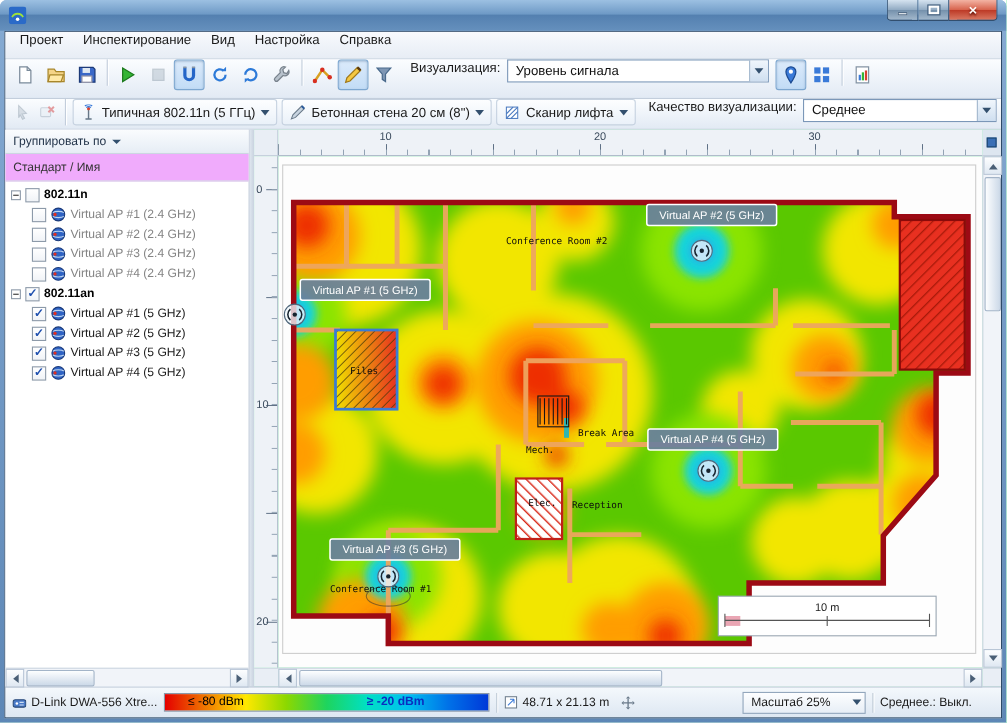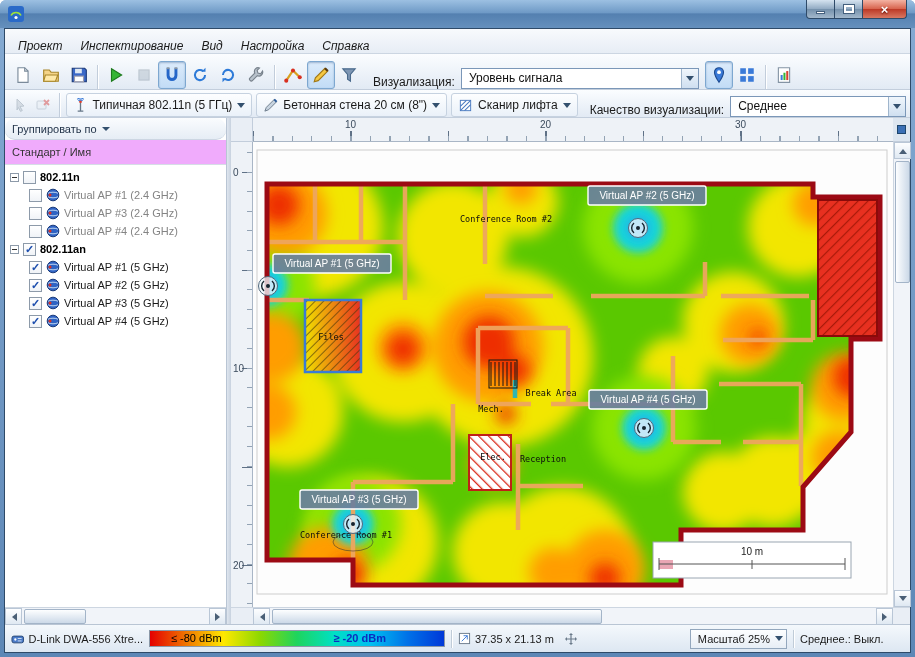--- a/index.html
+++ b/index.html
@@ -17,25 +17,25 @@
   .wbtn-min { width:29px; border-radius:0 0 0 4px; }
   .wbtn-max { width:27px; border-left:none; border-right:none; }
   .wbtn-close { width:45px; border-radius:0 0 4px 0; background:linear-gradient(#f3b3a3,#d8654f 48%,#bd3a27 52%,#d97862); color:#fff; font-size:13px; font-weight:bold; text-shadow:0 1px 2px #5e0f05; }
   .glyph-min { width:9px; height:3px; background:#fff; border:1px solid #44607e; margin-top:6px; }
   .glyph-max { width:10px; height:8px; border:2px solid #fff; outline:1px solid #44607e; }
 
   
   .frame { flex:1; margin:0 4px 4px; border:1px solid #2e4a68; background:#eef2f8; display:flex; flex-direction:column; min-height:0; }
 
   
-  .menubar { height:25px; display:flex; align-items:flex-end; padding-left:4px; background:linear-gradient(#f8fafd,#e7edf5); border-bottom:1px solid #ccd6e2;font-style:italic; }
+  .menubar { height:25px; display:flex; align-items:flex-start; padding-left:4px; background:linear-gradient(#f8fafd,#e7edf5); border-bottom:1px solid #ccd6e2; }
   .menu-item { padding:0 9px; display:flex; align-items:center; font-size:12px; color:#1a1a1a; }
 
   
-  .toolbar { display:flex; align-items:flex-end; background:linear-gradient(#fbfdff,#e2eaf4); border-bottom:1px solid #c3cedc; padding:0 4px; }
+  .toolbar { display:flex; align-items:flex-start; background:linear-gradient(#fbfdff,#e2eaf4); border-bottom:1px solid #c3cedc; padding:0 4px; }
   .tb1 { height:36px; }
   .tb2 { height:28px; }
   .tbtn { width:28px; height:28px; display:flex; align-items:center; justify-content:center; border:1px solid transparent; border-radius:3px; }
   .tb2 .tbtn { width:24px; height:24px; }
   .tbtn.pressed { background:linear-gradient(#dcebfb,#c2dcf6); border-color:#7da7d0; box-shadow:inset 0 1px 2px rgba(40,80,130,.35); }
   .tbtn.disabled { opacity:.45; }
   .tbtn svg { width:18px; height:18px; }
   .tb2 .tbtn svg { width:16px; height:16px; }
   .tsep { width:1px; height:24px; background:#c2cddb; margin:0 4px; box-shadow:1px 0 0 #fff; }
   .tb-label { font-size:12px; color:#1a1a1a; margin:0 6px 0 10px; white-space:nowrap; }
@@ -46,21 +46,21 @@
   .tb-drop { display:flex; align-items:center; gap:5px; height:24px; padding:0 6px; border:1px solid #c6d2e0; border-radius:3px; background:linear-gradient(#fdfeff,#eaf1f9); margin:0 2px; }
   .tb-drop svg { width:15px; height:15px; }
   .tb-drop .dtext { font-size:12px; color:#1a1a1a; white-space:nowrap; }
 
   
   .content { flex:1; display:flex; min-height:0; background:#eef2f8; }
 
   
   .sidebar { width:222px; display:flex; flex-direction:column; background:#fff; border-right:1px solid #b9c5d4; }
   .groupby { height:22px; display:flex; align-items:center; gap:5px; padding:0 7px; font-size:11px; color:#23344a;
-    background:linear-gradient(#fafcfe,#e6edf5); border-bottom:1px solid #ccd6e2;border-radius:10px; }
+    background:linear-gradient(#fafcfe,#e6edf5); border-bottom:1px solid #ccd6e2; }
   .tree-header { height:20px; display:flex; align-items:center; padding:12px 7px; font-size:11px; color:#333; background:#f0abfc; border-bottom:1px solid #d6dde6; }
   .tree { flex:1; overflow:hidden; padding-top:3px; }
   .trow { height:18px; display:flex; align-items:center; gap:4px; padding-left:5px; }
   .trow.item { padding-left:24px; }
   .exp { width:9px; height:9px; border:1px solid #8d9aa9; background:#fff; display:flex; align-items:center; justify-content:center; }
   .exp i { display:block; width:5px; height:1px; background:#333; }
   .cb { width:13px; height:13px; border:1px solid #8d9aa9; background:linear-gradient(#fff,#f0f3f7); font-size:11px; line-height:11px; text-align:center; color:#1e4fae; font-weight:bold; }
   .ap-ic { width:14px; height:14px; }
   .glb { font-size:11px; font-weight:bold; color:#000; }
   .ilb { font-size:11px; color:#1a1a1a; }
@@ -117,21 +117,21 @@
   .statusbar { height:28px; display:flex; align-items:center; gap:6px; padding:0 6px; background:linear-gradient(#f4f8fc,#dde7f2); border-top:1px solid #b9c5d4; font-size:11px; color:#1a1a1a; }
   .sb-sep { width:1px; height:18px; background:#c0ccd8; box-shadow:1px 0 0 #fff; }
   .sb-adapter { display:flex; align-items:center; gap:4px; width:132px; overflow:hidden; white-space:nowrap; }
   .legend { position:relative; width:296px; height:17px; border:1px solid #8a98a8; }
   .legend span { position:absolute; top:1px; font-size:11px; }
   .legend-min { left:21px; color:#000; }
   .legend-max { right:58px; color:#0a2ec0; font-weight:bold; }
   .sb-dim { display:flex; align-items:center; gap:4px; white-space:nowrap; }
   .sb-pan { width:22px; height:20px; display:flex; align-items:center; justify-content:center; }
   .sb-spring { flex:1; }
-  .zoom-combo { display:flex; align-items:center; height:20px; border:1px solid #93a7bd; background:linear-gradient(#fdfeff,#e7eef6); padding:0 3px 0 7px; gap:5px; }
+  .zoom-combo { display:flex; align-items:center; height:20px; border:1px solid #93a7bd; background:linear-gradient(#fdfeff,#e7eef6); padding:0 3px 0 7px; gap:20px; }
   .sb-scan { width:104px; white-space:nowrap; }
 </style>
 </head>
 <body>
 
 <div class="window">
 
   <div class="titlebar">
     <svg class="app-ico" viewBox="0 0 16 16">
       <rect width="16" height="16" rx="3" fill="#2a6ac8"></rect>
@@ -337,20 +337,29 @@
               <span class="glb">802.11n</span>
             </div>
             <div class="trow item">
               <span class="cb"></span>
               <svg class="ap-ic" viewBox="0 0 14 14">
                 <circle cx="7" cy="7" r="5.8" fill="#2f63c4" stroke="#1a3a7a"></circle>
                 <path d="M2 5.3C4 3.8 10 3.8 12 5.3M2 8.7C4 10.2 10 10.2 12 8.7" stroke="#bcd4f0" fill="none" stroke-width="1"></path>
                 <circle cx="4" cy="7" r="1.5" fill="#e03020"></circle>
               </svg>
               <span class="ilb dim">Virtual AP #1 (2.4 GHz)</span>
+            </div>
+            <div class="trow item">
+              <span class="cb"></span>
+              <svg class="ap-ic" viewBox="0 0 14 14">
+                <circle cx="7" cy="7" r="5.8" fill="#2f63c4" stroke="#1a3a7a"></circle>
+                <path d="M2 5.3C4 3.8 10 3.8 12 5.3M2 8.7C4 10.2 10 10.2 12 8.7" stroke="#bcd4f0" fill="none" stroke-width="1"></path>
+                <circle cx="4" cy="7" r="1.5" fill="#e03020"></circle>
+              </svg>
+              <span class="ilb dim">Virtual AP #2 (2.4 GHz)</span>
             </div>
             <div class="trow item">
               <span class="cb"></span>
               <svg class="ap-ic" viewBox="0 0 14 14">
                 <circle cx="7" cy="7" r="5.8" fill="#2f63c4" stroke="#1a3a7a"></circle>
                 <path d="M2 5.3C4 3.8 10 3.8 12 5.3M2 8.7C4 10.2 10 10.2 12 8.7" stroke="#bcd4f0" fill="none" stroke-width="1"></path>
                 <circle cx="4" cy="7" r="1.5" fill="#e03020"></circle>
               </svg>
               <span class="ilb dim">Virtual AP #3 (2.4 GHz)</span>
             </div>
@@ -657,21 +666,21 @@
       <div class="legend" style="background: linear-gradient(to right, rgb(228, 0, 0), rgb(240, 120, 0), rgb(255, 232, 0), rgb(140, 216, 0), rgb(30, 212, 94), rgb(0, 224, 196), rgb(0, 192, 240), rgb(0, 114, 232), rgb(0, 56, 216));">
         <span class="legend-min">≤ -80 dBm</span>
         <span class="legend-max">≥ -20 dBm</span>
       </div>
       <div class="sb-sep"></div>
       <div class="sb-dim">
         <svg width="13" height="13" viewBox="0 0 14 14">
             <rect x="1.5" y="1.5" width="11" height="11" fill="#fff" stroke="#6a7a8a"></rect>
             <path d="M4 10L10 4M10 4v4M10 4H6" stroke="#3a7ad8" fill="none"></path>
           </svg>
-        <span>37.35 x 21.13 m</span>
+        <span>48.71 x 21.13 m</span>
       </div>
       <div class="sb-pan">
         <svg width="14" height="14" viewBox="0 0 14 14">
             <path d="M7 1l2 2H5zM7 13l-2-2h4zM1 7l2-2v4zM13 7l-2 2V5z" fill="#6a7a8a"></path>
             <path d="M7 3v8M3 7h8" stroke="#6a7a8a" stroke-width="1.2"></path>
           </svg>
       </div>
       <div class="sb-spring"></div>
       <div class="zoom-combo">
         <span>Масштаб 25%</span>

